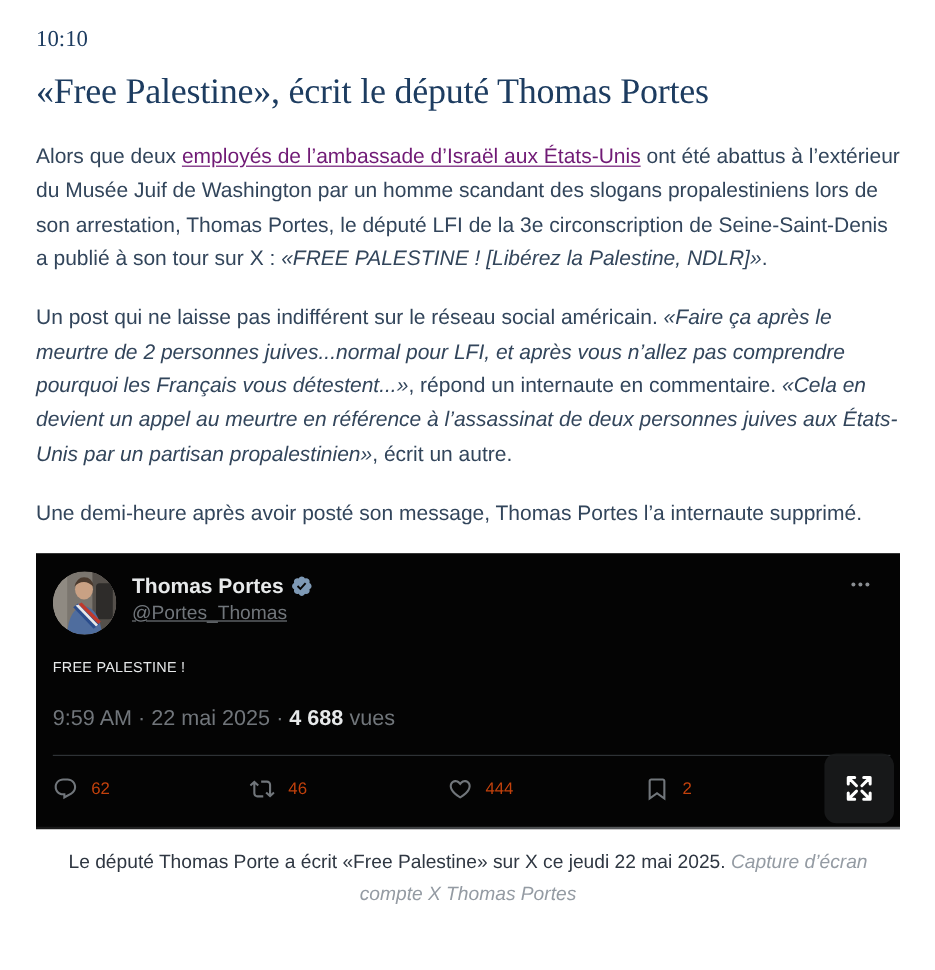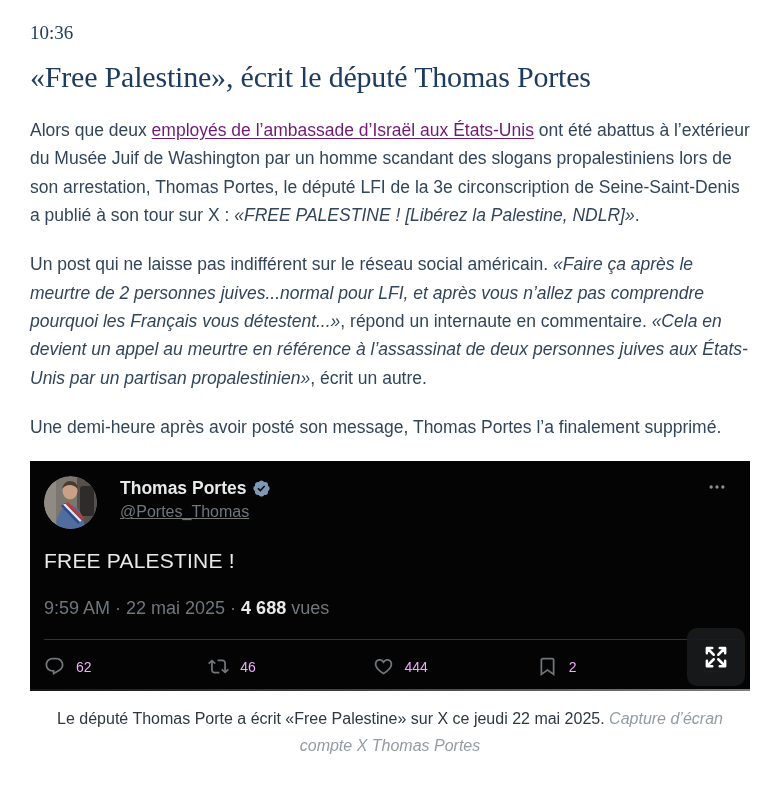--- a/index.html
+++ b/index.html
@@ -14,61 +14,61 @@
   p.body-par a.inline-link{color:#701a75;text-decoration:underline;text-underline-offset:2px;cursor:pointer;}
   p.body-par em{font-style:italic;}
 
   
   figure.tweet-figure{margin:20px 0 0 0;}
   .tweet{position:relative;width:720px;height:230px;background:#040404;overflow:hidden;}
   .tweet::after{content:"";position:absolute;left:0;right:0;bottom:0;height:2px;
     background:linear-gradient(90deg,#1c1c1c 0%,#5a5d60 55%,#9b9ea1 100%);opacity:.8;}
   .tweet-header{display:flex;align-items:flex-start;padding:15px 16px 0 14px;}
   .avatar{width:53px;height:53px;border-radius:50%;overflow:hidden;flex:0 0 auto;}
-  .id-block{margin-left:23px;padding-top:2px;}
+  .id-block{margin-left:13px;padding-top:2px;}
   .name-row{display:flex;align-items:center;gap:6px;}
   .tweet-name{font-size:17.5px;font-weight:700;color:#e7e9ea;}
   .verified{width:19px;height:19px;flex:0 0 auto;}
   .tweet-handle{font-size:16px;color:#71767b;margin-top:4px;text-decoration:underline;}
   .more-btn{position:absolute;top:16px;right:22px;width:22px;height:20px;}
 
-  .tweet-text{font-size:21px;color:#e7e9ea;margin:20px 16px 0 14px;letter-spacing:.2px;}
+  .tweet-text{font-size:12px;color:#e7e9ea;margin:20px 16px 0 14px;letter-spacing:.2px;}
   .tweet-meta{font-size:18px;color:#71767b;margin:25px 16px 0 14px;}
   .tweet-meta b{color:#e7e9ea;font-weight:700;}
   .tweet-divider{border:none;border-top:1px solid #2e3236;margin:20px 8px 0 14px;}
 
   .engagement{display:flex;align-items:center;padding:14px 14px 0 14px;}
   .stat{width:192px;display:flex;align-items:center;gap:11px;}
   .stat svg{width:21px;height:21px;fill:#71767b;}
-  .stat .count{font-size:14px;color:#f0abfc;}
+  .stat .count{font-size:14px;color:#c2410c;}
   .share-slot{margin-left:auto;margin-right:14px;}
   .share-slot svg{width:21px;height:21px;fill:#43474b;}
 
   .expand-overlay{position:absolute;right:5px;bottom:5px;width:58px;height:58px;border-radius:10px;
     background:rgba(24,25,27,0.94);display:flex;align-items:center;justify-content:center;cursor:pointer;}
   .expand-overlay svg{width:30px;height:30px;stroke:#ffffff;stroke-width:2;fill:none;
     stroke-linecap:round;stroke-linejoin:round;}
 
   figcaption.caption{margin:15px 0 0 0;text-align:center;font-size:16px;line-height:1.65;color:#2f3742;}
   figcaption.caption .credit{font-style:italic;color:#949ba3;}
 </style>
 </head>
 <body>
 
 <div class="container">
 
-  <div class="time">10:36</div>
+  <div class="time">10:10</div>
 
   <h1 class="headline">«Free Palestine», écrit le député Thomas Portes</h1>
 
   <p class="body-par"><span>Alors que deux </span><a class="inline-link">employés de l’ambassade d’Israël aux États-Unis</a><span> ont été abattus à l’extérieur du Musée Juif de Washington par un homme scandant des slogans propalestiniens lors de son arrestation, Thomas Portes, le député LFI de la 3e circonscription de Seine-Saint-Denis a publié à son tour sur X : </span><em>«FREE PALESTINE ! [Libérez la Palestine, NDLR]»</em><span>.</span></p>
 
   <p class="body-par"><span>Un post qui ne laisse pas indifférent sur le réseau social américain. </span><em>«Faire ça après le meurtre de 2 personnes juives...normal pour LFI, et après vous n’allez pas comprendre pourquoi les Français vous détestent...»</em><span>, répond un internaute en commentaire. </span><em>«Cela en devient un appel au meurtre en référence à l’assassinat de deux personnes juives aux États-Unis par un partisan propalestinien»</em><span>, écrit un autre.</span></p>
 
-  <p class="body-par">Une demi-heure après avoir posté son message, Thomas Portes l’a finalement supprimé.</p>
+  <p class="body-par">Une demi-heure après avoir posté son message, Thomas Portes l’a internaute supprimé.</p>
 
   <figure class="tweet-figure">
     <div class="tweet">
 
       <div class="tweet-header">
         <div class="avatar">
           <svg viewBox="0 0 53 53" width="53" height="53">
             <defs>
                 <clipPath id="avclip">
                   <circle cx="26.5" cy="26.5" r="26.5"></circle>

